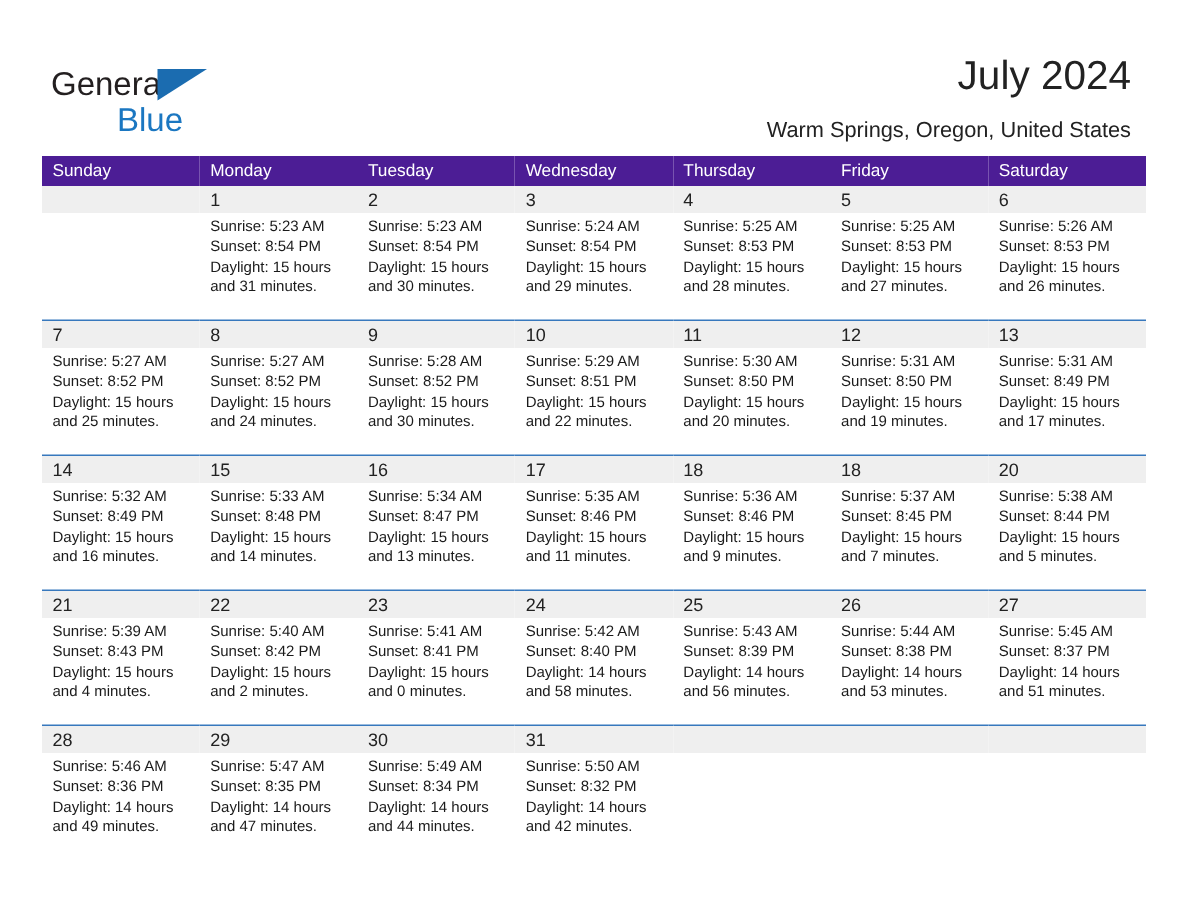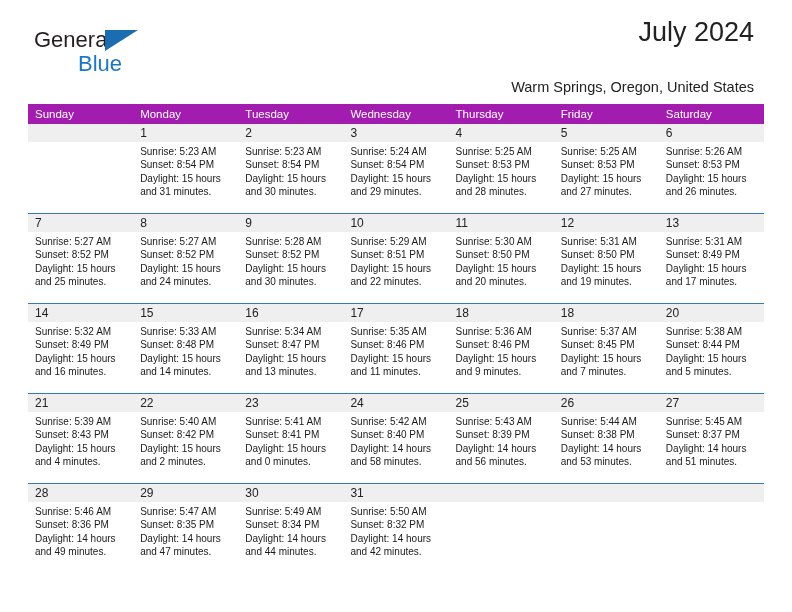--- a/index.html
+++ b/index.html
@@ -27,21 +27,21 @@
   .header {
     position: absolute;
     left: 0;
     top: 0;
     width: 792px;
     height: 104px;
   }
   .logo {
     position: absolute;
     left: 34px;
-    top: 28px;
+    top: 44px;
     width: 180px;
     height: 50px;
   }
   .logo-row1 {
     position: relative;
     display: block;
     font-size: 22px;
     line-height: 24px;
     color: #231f20;
     letter-spacing: 0px;
@@ -61,21 +61,21 @@
     top: 2px;
     width: 0;
     height: 0;
     border-left: 33px solid #1b6cb0;
     border-bottom: 21px solid transparent;
   }
 
   .title {
     position: absolute;
     right: 38px;
-    top: 16px;
+    top: 34px;
     font-size: 27px;
     line-height: 32px;
     color: #222222;
     text-align: right;
     font-weight: normal;
     margin: 0;
   }
   .subtitle {
     position: absolute;
     right: 38px;
@@ -96,21 +96,21 @@
     border-collapse: collapse;
     table-layout: fixed;
   }
   .calendar th, .calendar td {
     padding: 0;
     margin: 0;
     vertical-align: top;
   }
 
   .dow-row th {
-    background: #a21caf;
+    background: #4c1d95;
     color: #ffffff;
     font-weight: normal;
     font-size: 11.5px;
     line-height: 20px;
     height: 20px;
     text-align: left;
     padding-left: 7px;
   }
 
   .week-row > td {

